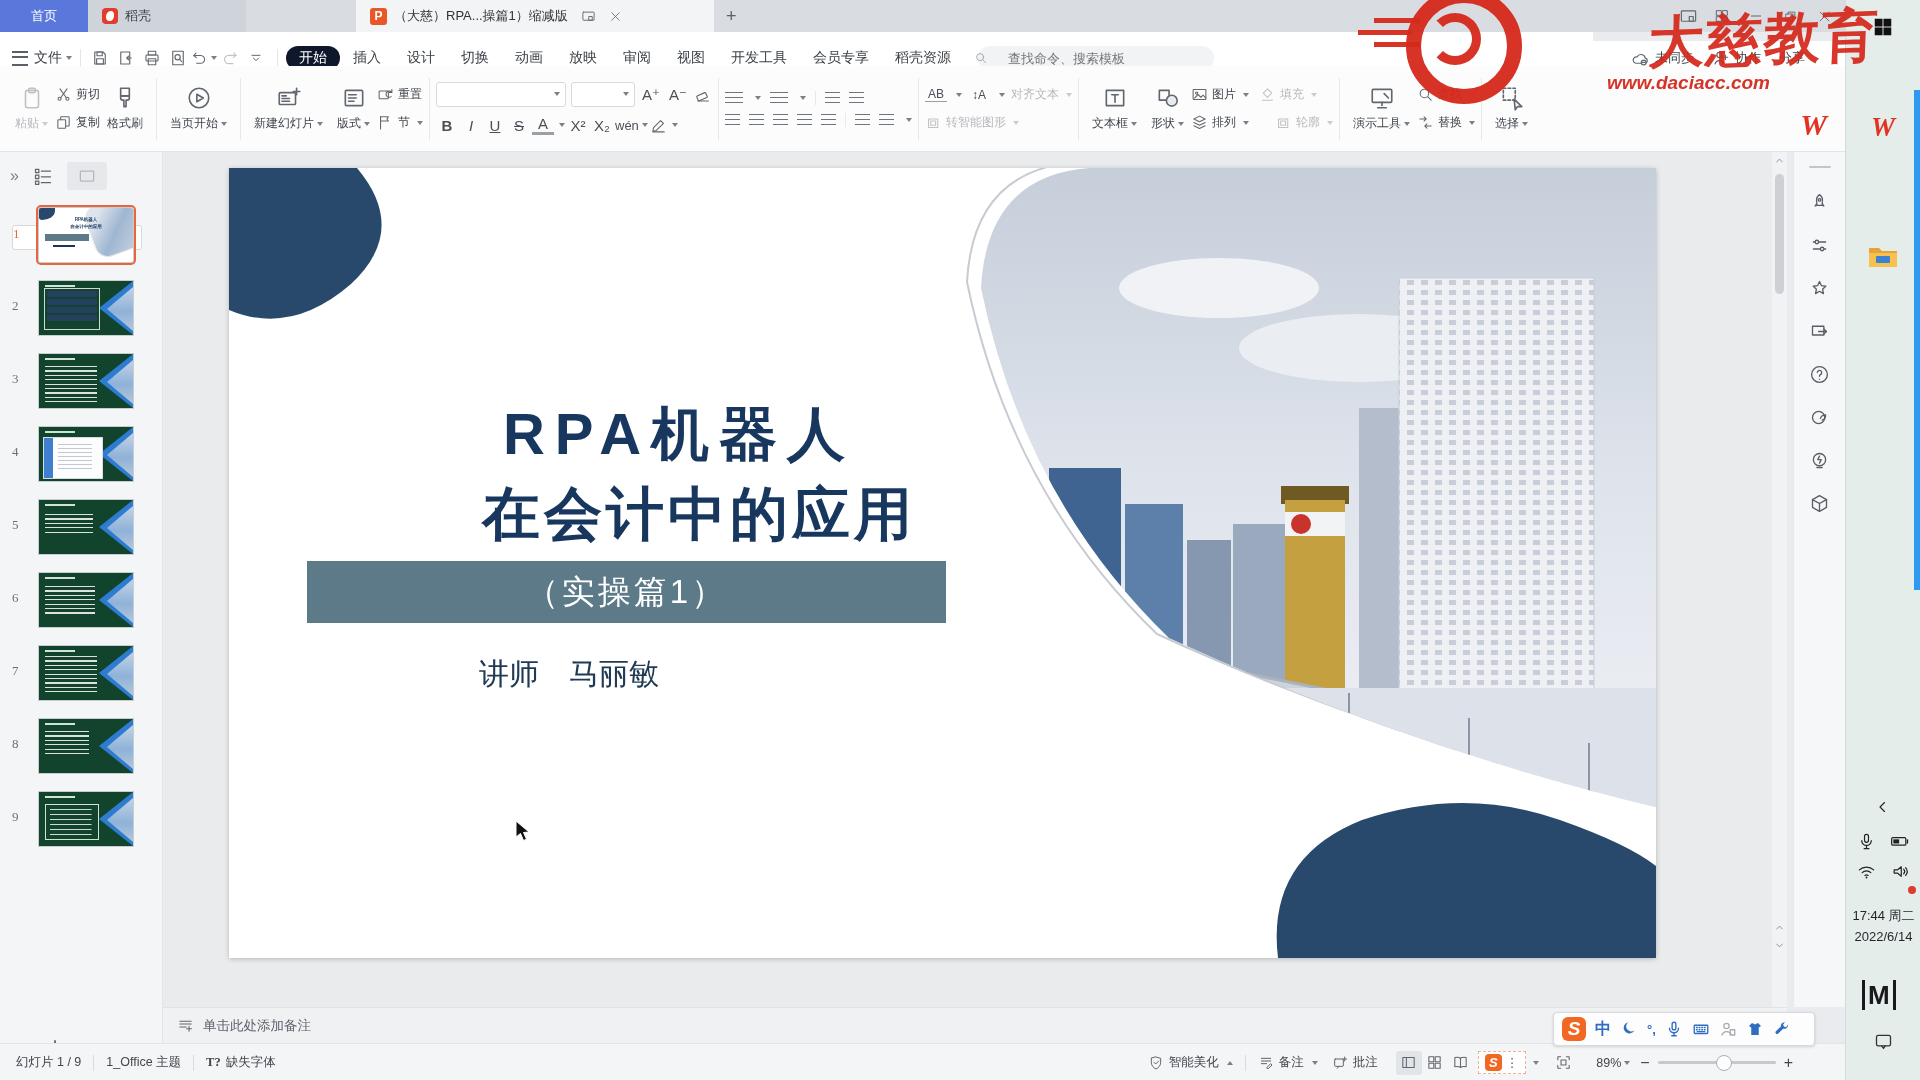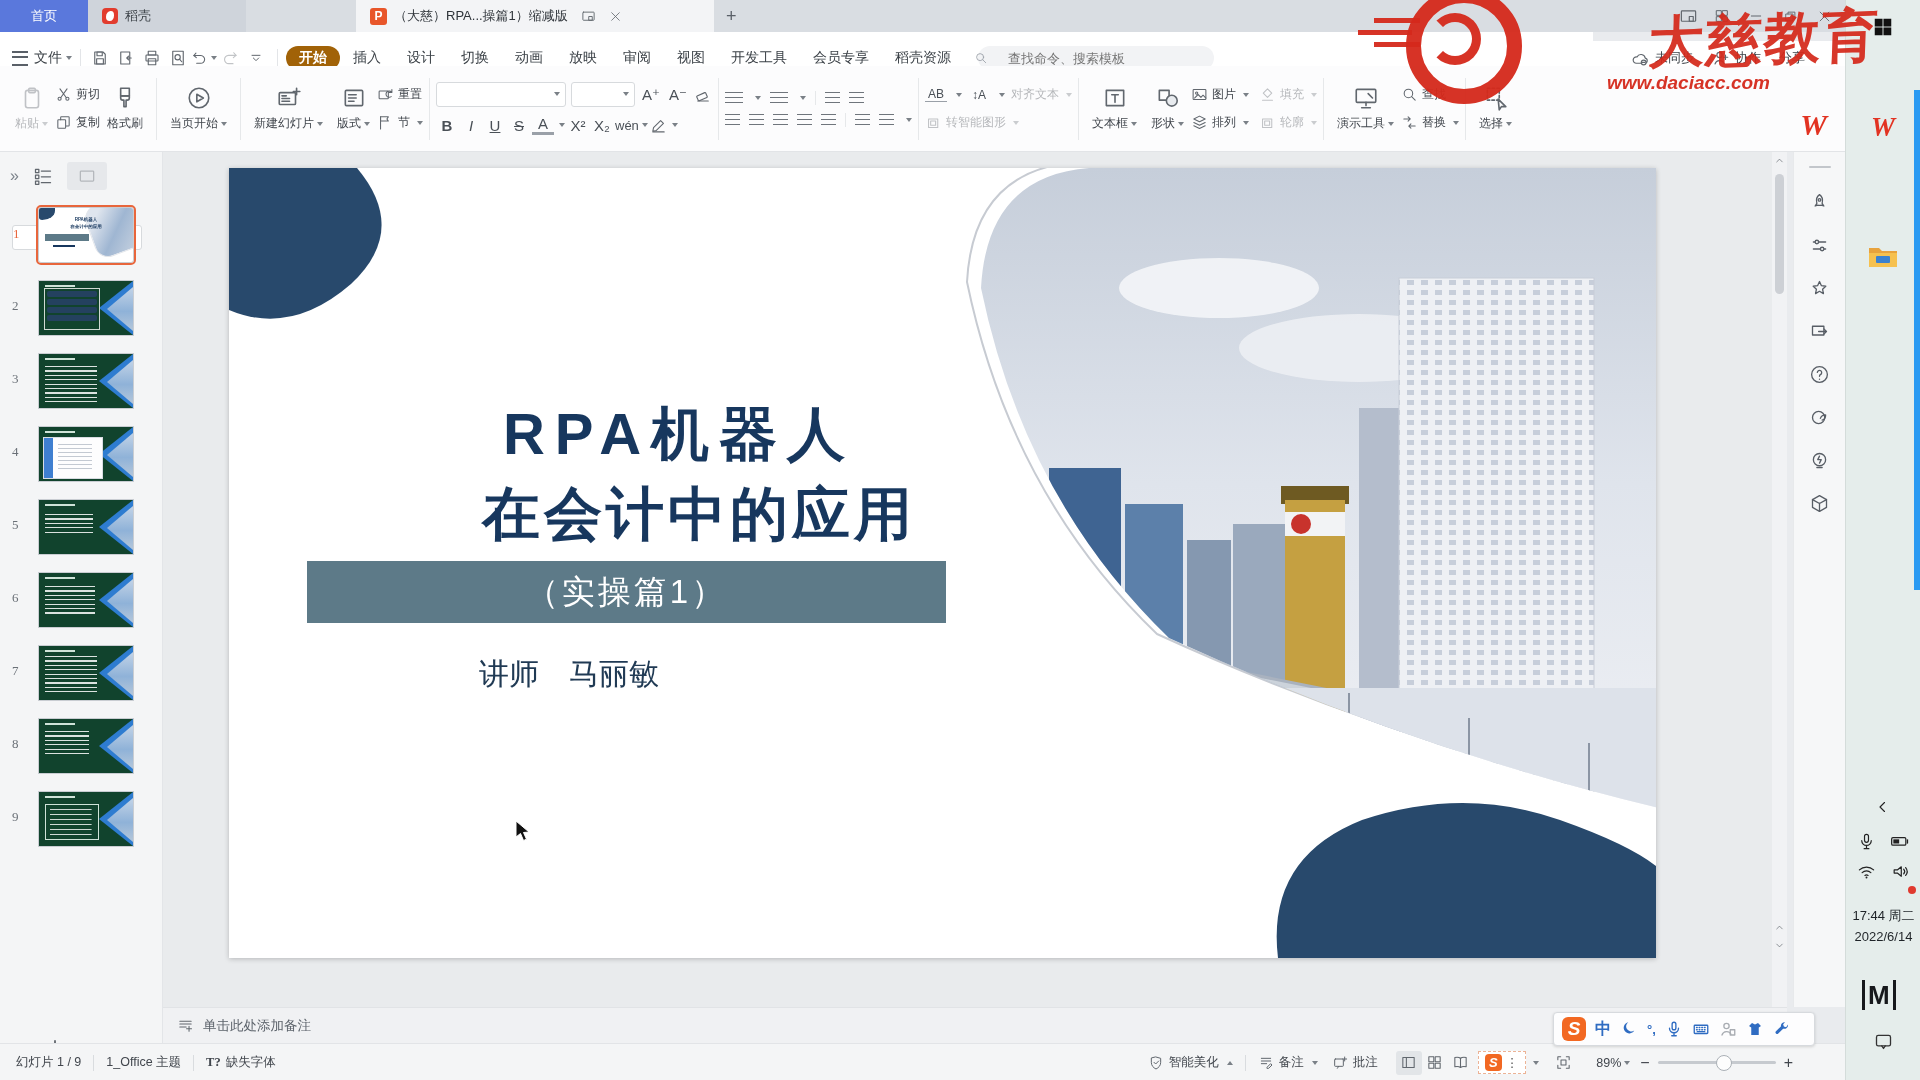--- a/index.html
+++ b/index.html
@@ -27,21 +27,21 @@
   #tab-add{display:flex;align-items:center;padding:0 12px;font-size:18px;color:#5a6068}
   #winctl{margin-left:auto;display:flex;align-items:center;gap:4px;padding-right:6px}
   .wbtn{width:30px;height:26px;display:flex;align-items:center;justify-content:center}
 
   
   #menubar{position:absolute;left:0;top:41px;width:1845px;height:34px;background:#fff;display:flex;align-items:center;font-size:14px;color:#3c4248}
   .burger{width:16px;height:11px;border-top:2px solid #5a6068;border-bottom:2px solid #5a6068;position:relative;margin:0 6px 0 12px}
   .burger:after{content:"";position:absolute;left:0;top:3.5px;width:100%;height:2px;background:#5a6068}
   .qbtn{width:26px;height:24px;display:flex;align-items:center;justify-content:center}
   .menu-item{padding:0 13px;height:24px;display:flex;align-items:center;border-radius:12px}
-  .menu-item.active{background:#a16207;color:#fff;font-weight:bold}
+  .menu-item.active{background:#0f172a;color:#fff;font-weight:normal}
   #cmdsearch{margin-left:14px;width:196px;height:24px;background:#f2f3f5;border:none;border-radius:12px;font-size:13px;color:#9aa0a8;padding:0 10px 0 30px;outline:none}
   .searchwrap{position:relative;display:flex;align-items:center}
   .searchwrap svg{position:absolute;left:10px}
   #menu-right{margin-left:auto;display:flex;align-items:center;gap:18px;padding-right:40px;font-size:13px}
   .mr{display:flex;align-items:center;gap:5px}
 
   
   #toolbar{position:absolute;left:0;top:66px;width:1845px;height:86px;background:#fcfcfd;border-bottom:1px solid #e2e4e7;display:flex;align-items:center;padding-left:8px;box-sizing:border-box}
   .bb{display:flex;flex-direction:column;align-items:center;justify-content:center;gap:4px;padding:0 7px;font-size:12px;color:#41464d}
   .bb .ic{width:26px;height:26px}
@@ -698,21 +698,21 @@
             <i class="car"></i>
           </span>
         <span class="sbtn dis">
             <svg class="ic">
               <use href="#sy-fill"></use>
             </svg>
             <span>填充</span>
             <i class="car"></i>
           </span>
       </div>
-      <div style="display:flex;gap:10px">
+      <div style="display:flex;gap:26px">
         <span class="sbtn">
             <svg class="ic">
               <use href="#sy-arrange"></use>
             </svg>
             <span>排列</span>
             <i class="car"></i>
           </span>
         <span class="sbtn dis">
             <svg class="ic">
               <use href="#sy-outsq"></use>

